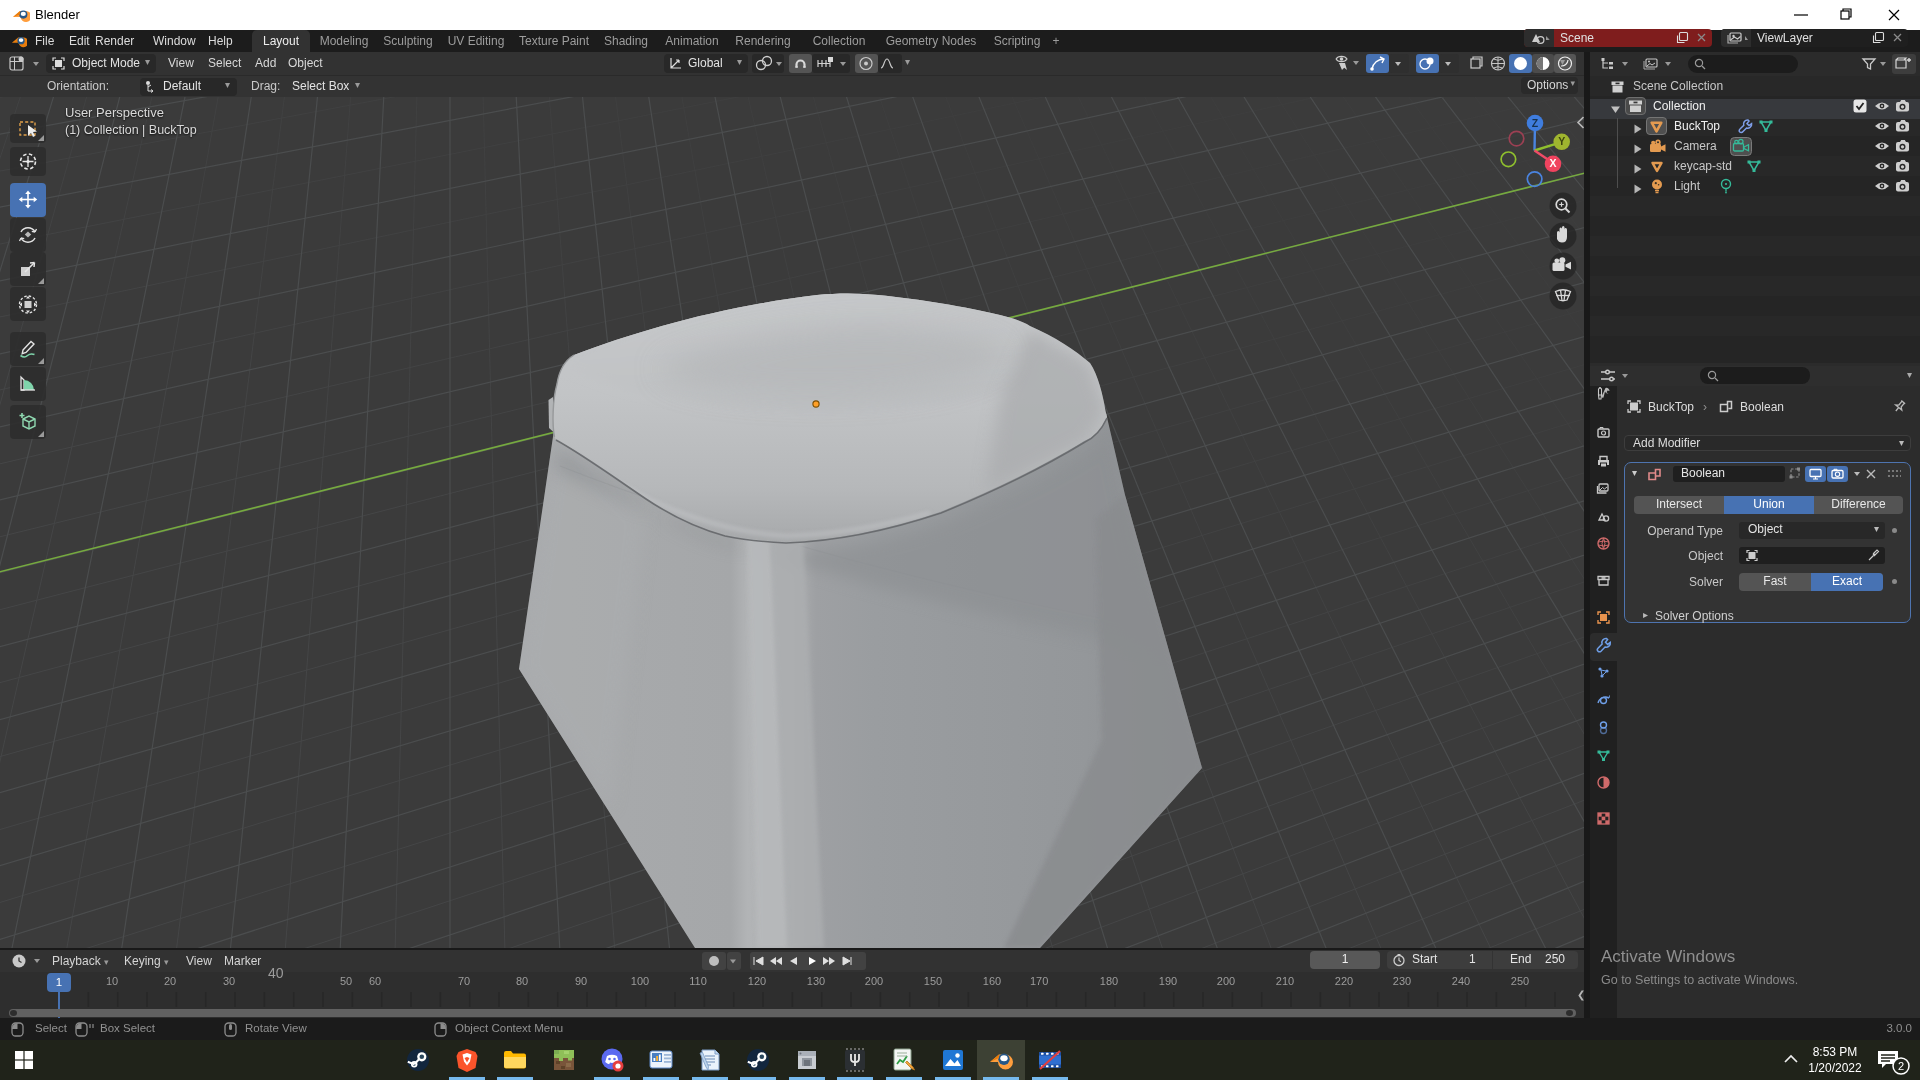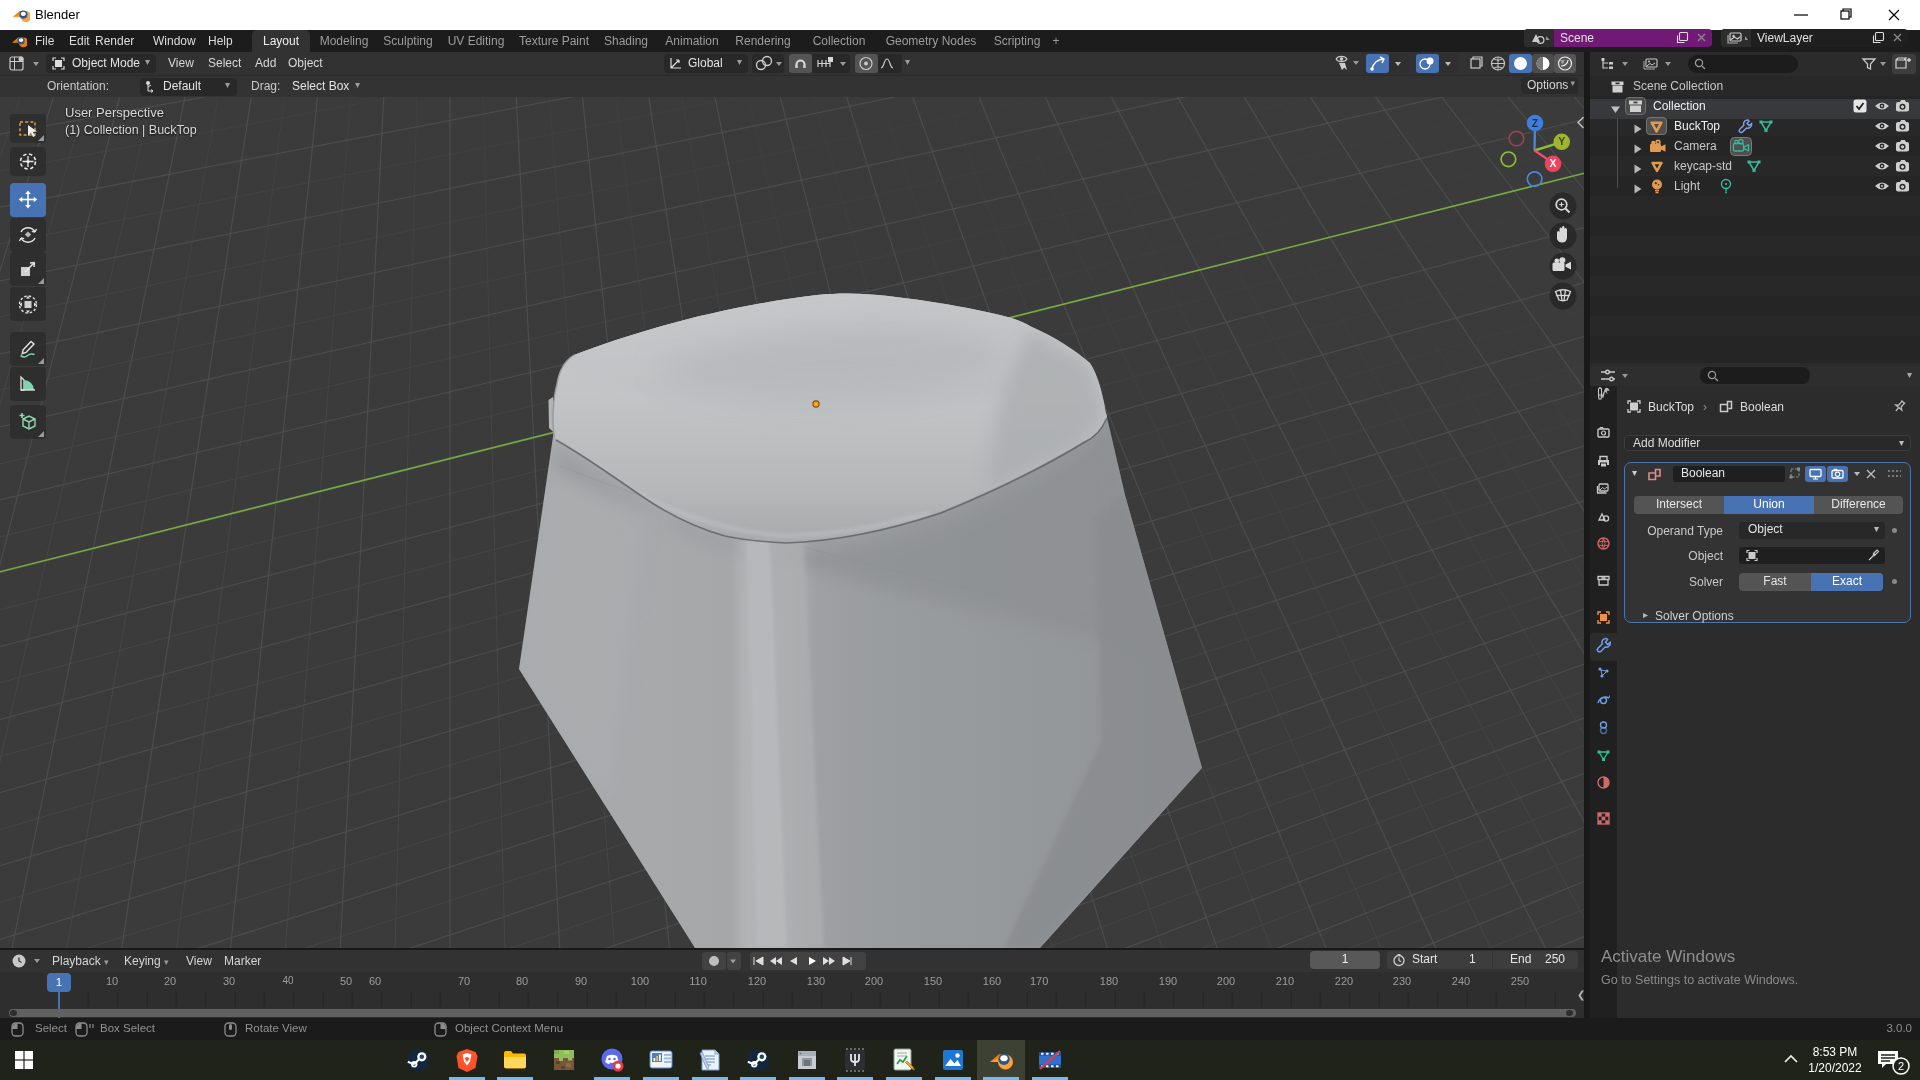--- a/index.html
+++ b/index.html
@@ -57,21 +57,21 @@
     <div class="tab" style="left:372px;width:72px">Sculpting</div>
     <div class="tab" style="left:438px;width:76px">UV Editing</div>
     <div class="tab" style="left:510px;width:88px">Texture Paint</div>
     <div class="tab" style="left:594px;width:64px">Shading</div>
     <div class="tab" style="left:656px;width:72px">Animation</div>
     <div class="tab" style="left:728px;width:70px">Rendering</div>
     <div class="tab" style="left:797px;width:84px">Collection</div>
     <div class="tab" style="left:878px;width:106px">Geometry Nodes</div>
     <div class="tab" style="left:984px;width:66px">Scripting</div>
     <div class="tab" style="left:1048px;width:16px">+</div>
-    <div class="abs" style="left:1524px;top:-1px;width:188px;height:18px;background:#701a75;border-radius:4px">
+    <div class="abs" style="left:1524px;top:-1px;width:188px;height:18px;background:#7f1d1d;border-radius:4px">
       <div class="abs" style="left:0;top:0;width:30px;height:18px;background:#2d2d2d;border-radius:4px 0 0 4px"><svg width="30" height="18" viewBox="0 0 30 18">
           <path d="M8 13 L12 5 L16 13 Z" fill="#ccc"></path>
           <circle cx="16.5" cy="11" r="3.4" fill="none" stroke="#ccc" stroke-width="1.2"></circle>
           <path d="M22 7 l3.5 4 l-3.5 0" fill="#999"></path>
           <path d="M23 8.5 l2 2.4" stroke="#8a8a8a" fill="none"></path>
         </svg></div>
       <div class="abs" style="left:36px;top:2px;font-size:12px;color:#e0e0e0">Scene</div>
       <svg class="abs" style="right:22px;top:2px" width="15" height="14" viewBox="0 0 15 14">
         <rect x="4.5" y="1.5" width="8" height="8" rx="1" fill="none" stroke="#ddd" stroke-width="1.1"></rect>
         <path d="M2.5 4.5 v7 h7" fill="none" stroke="#ddd" stroke-width="1.1"></path>
@@ -850,21 +850,21 @@
       <span style="position:absolute;left:123px;top:1px;color:#e5e5e5">End</span>
       <span style="position:absolute;left:158px;top:1px;color:#e5e5e5">250</span>
     </div>
     <div class="abs" style="left:0;top:24px;width:1584px;height:46px;background:#2e2e2e"></div>
     <svg class="ic" style="left:0;top:0" width="1584" height="70" viewBox="0 0 1584 70">
       <path d="M59.0 44 V59M88.3 44 V59M117.7 44 V59M147.0 44 V59M176.3 44 V59M205.7 44 V59M235.0 44 V59M264.3 44 V59M293.7 44 V59M323.0 44 V59M352.3 44 V59M381.7 44 V59M411.0 44 V59M440.3 44 V59M469.7 44 V59M499.0 44 V59M528.3 44 V59M557.7 44 V59M587.0 44 V59M616.3 44 V59M645.7 44 V59M675.0 44 V59M704.3 44 V59M733.7 44 V59M763.0 44 V59M792.3 44 V59M821.7 44 V59M851.0 44 V59M880.3 44 V59M909.7 44 V59M939.0 44 V59M968.3 44 V59M997.7 44 V59M1027.0 44 V59M1056.3 44 V59M1085.7 44 V59M1115.0 44 V59M1144.3 44 V59M1173.7 44 V59M1203.0 44 V59M1232.3 44 V59M1261.7 44 V59M1291.0 44 V59M1320.3 44 V59M1349.7 44 V59M1379.0 44 V59M1408.3 44 V59M1437.7 44 V59M1467.0 44 V59M1496.3 44 V59M1525.7 44 V59M1555.0 44 V59" stroke="#272727" stroke-width="1.5"></path>
     </svg>
     <div class="abs" style="left:92px;top:27px;width:40px;text-align:center;color:#9c9c9c;font-size:11px">10</div>
     <div class="abs" style="left:150px;top:27px;width:40px;text-align:center;color:#9c9c9c;font-size:11px">20</div>
     <div class="abs" style="left:209px;top:27px;width:40px;text-align:center;color:#9c9c9c;font-size:11px">30</div>
-    <div class="abs" style="left:268px;top:27px;width:40px;text-align:center;color:#9c9c9c;font-size:10px">40</div>
+    <div class="abs" style="left:268px;top:17px;width:40px;text-align:left;color:#9c9c9c;font-size:14px">40</div>
     <div class="abs" style="left:326px;top:27px;width:40px;text-align:center;color:#9c9c9c;font-size:11px">50</div>
     <div class="abs" style="left:369px;top:27px;width:40px;text-align:left;color:#9c9c9c;font-size:11px">60</div>
     <div class="abs" style="left:444px;top:27px;width:40px;text-align:center;color:#9c9c9c;font-size:11px">70</div>
     <div class="abs" style="left:502px;top:27px;width:40px;text-align:center;color:#9c9c9c;font-size:11px">80</div>
     <div class="abs" style="left:561px;top:27px;width:40px;text-align:center;color:#9c9c9c;font-size:11px">90</div>
     <div class="abs" style="left:620px;top:27px;width:40px;text-align:center;color:#9c9c9c;font-size:11px">100</div>
     <div class="abs" style="left:678px;top:27px;width:40px;text-align:center;color:#9c9c9c;font-size:11px">110</div>
     <div class="abs" style="left:737px;top:27px;width:40px;text-align:center;color:#9c9c9c;font-size:11px">120</div>
     <div class="abs" style="left:796px;top:27px;width:40px;text-align:center;color:#9c9c9c;font-size:11px">130</div>
     <div class="abs" style="left:854px;top:27px;width:40px;text-align:center;color:#9c9c9c;font-size:11px">200</div>

